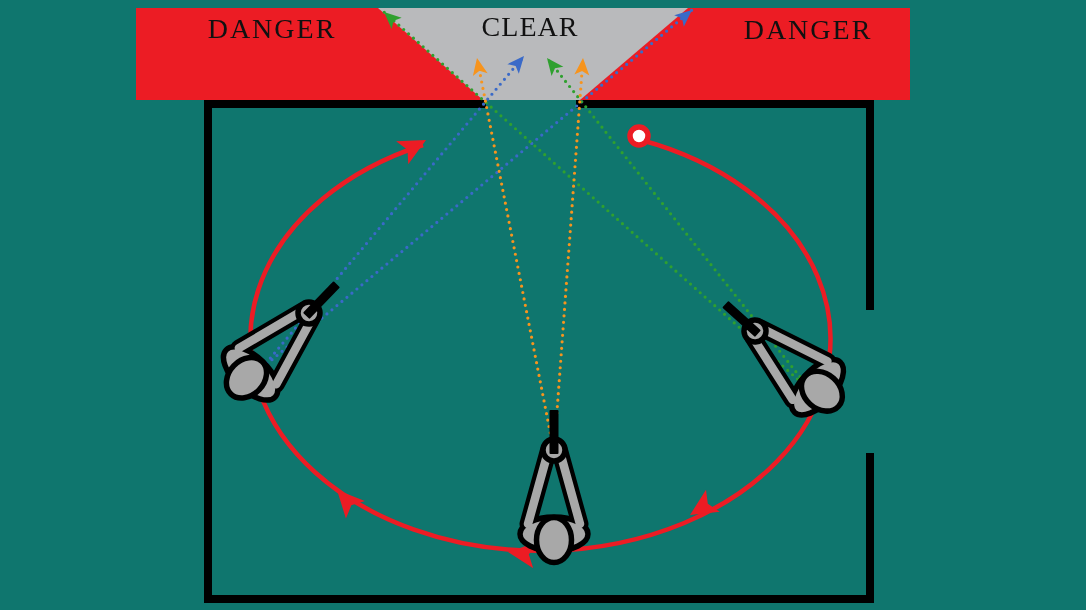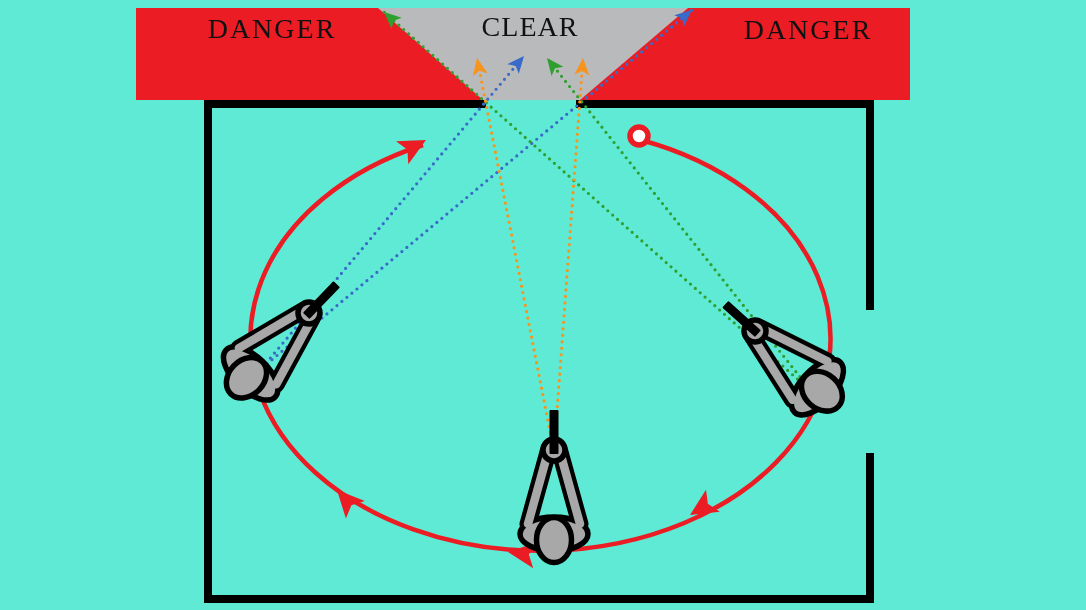--- a/index.html
+++ b/index.html
@@ -1,16 +1,16 @@
 <!DOCTYPE html>
 <html><head>
 <meta charset="utf-8">
 <style>
   html,body{margin:0;padding:0;background:#fff;}
-  #stage{position:relative;width:1086px;height:610px;background:#5eead4;overflow:hidden;
+  #stage{position:relative;width:1086px;height:610px;background:#0f766e;overflow:hidden;
          font-family:"Liberation Serif", serif;}
   svg{display:block}
   .banner-text{font-family:"Liberation Serif", serif;font-size:28px;fill:#111;
                letter-spacing:2px;text-anchor:middle;}
   .clear-text{letter-spacing:1px;}
   .wall{stroke:#000;stroke-width:8;fill:none;}
   .arc-line{fill:none;stroke-width:4.5;}
   .dotline{fill:none;stroke-width:3.2;stroke-linecap:round;stroke-dasharray:0 6.5;}
   .arm-outline{stroke:#000;stroke-width:17;stroke-linecap:round;fill:none;}
   .arm-fill{stroke-width:8.5;stroke-linecap:round;fill:none;}

